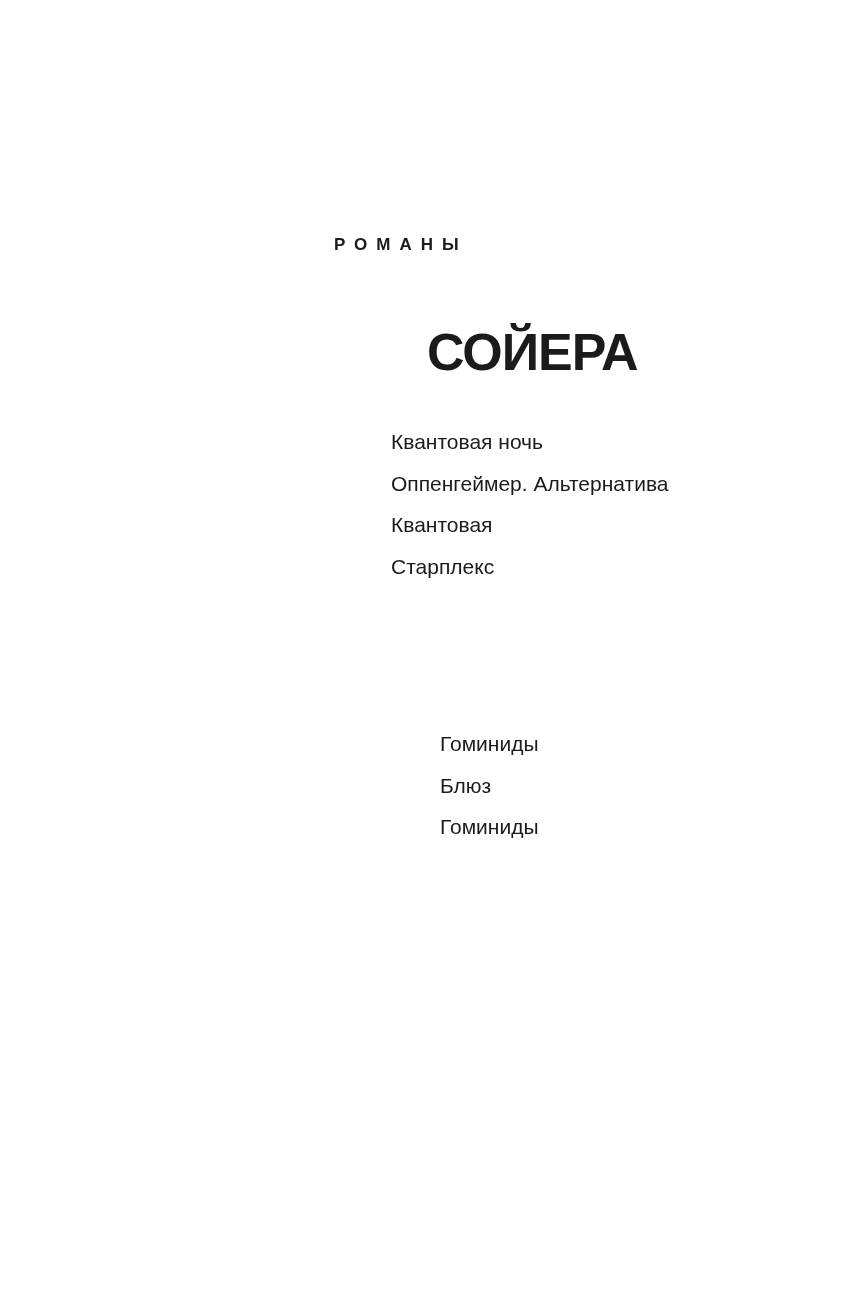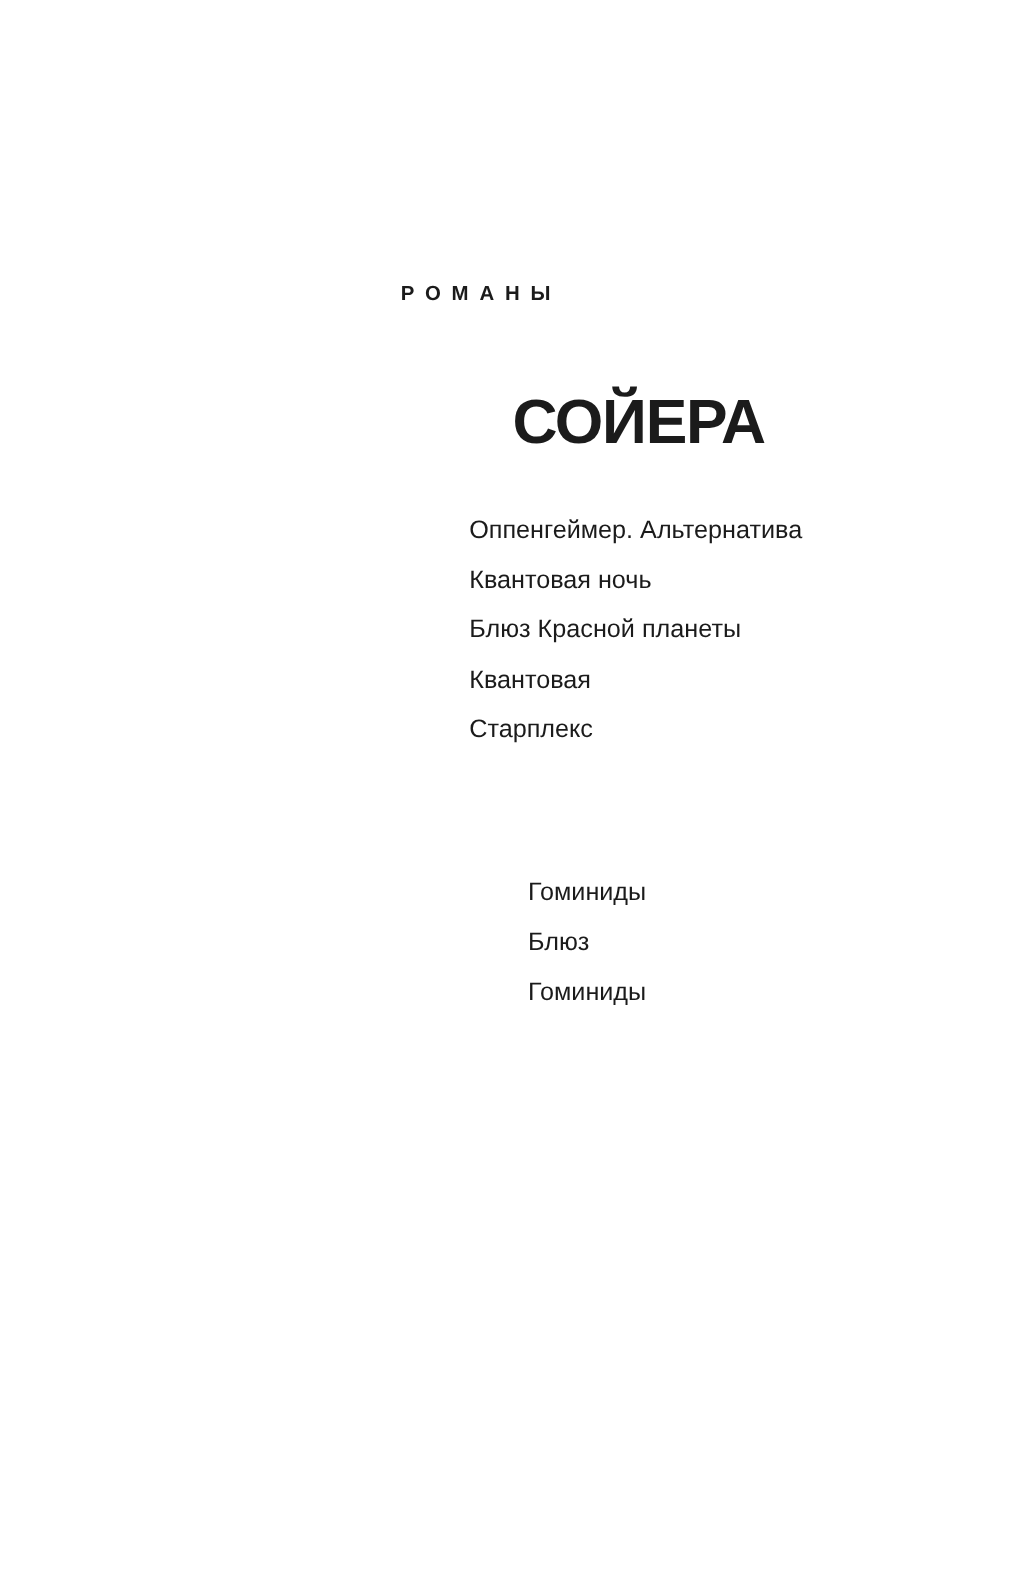--- a/index.html
+++ b/index.html
@@ -81,23 +81,22 @@
 <body>
 
 <div class="page">
 
   <div class="kicker">РОМАНЫ</div>
 
 
   <div class="title-line title-line-2">СОЙЕРА</div>
 
   <div class="novel-list">
+      <div class="list-item">Квантовая ночь</div>
       <div class="list-item">Оппенгеймер. Альтернатива</div>
-      <div class="list-item">Квантовая ночь</div>
-      <div class="list-item">Блюз Красной планеты</div>
       <div class="list-item">Квантовая</div>
       <div class="list-item">Старплекс</div>
     </div>
 
 
   <div class="series-list">
       <div class="list-item">Гоминиды</div>
       <div class="list-item">Блюз</div>
       <div class="list-item">Гоминиды</div>
     </div>

